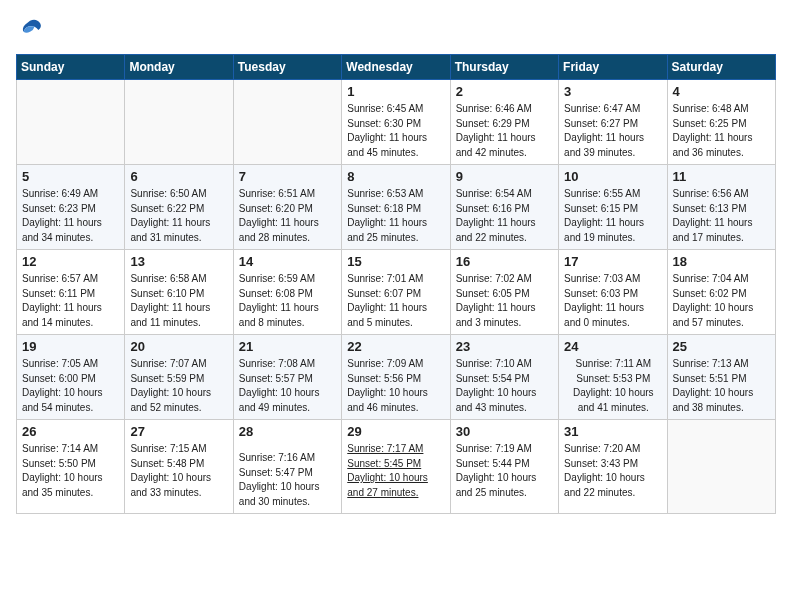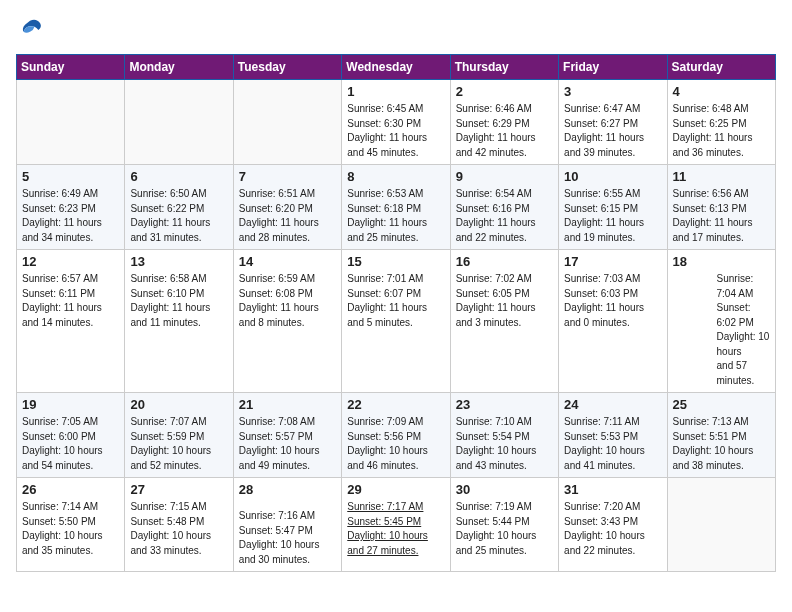--- a/index.html
+++ b/index.html
@@ -43,21 +43,21 @@
     .location {
       font-size: 14px;
       color: #444;
     }
     table {
       width: 100%;
       border-collapse: collapse;
       table-layout: fixed;
     }
     th {
-      background-color: #701a75;
+      background-color: #0c4a6e;
       color: #fff;
       font-size: 12px;
       font-weight: bold;
       padding: 5px 4px;
       text-align: left;
       border: 1px solid #1a5ca8;
     }
     td {
       border: 1px solid #ccc;
       vertical-align: top;
@@ -246,21 +246,21 @@
         </td>
         <td>
           <span class="day-number">17</span>
           <div class="cell-text" style="white-space: pre-line;">Sunrise: 7:03 AM
 Sunset: 6:03 PM
 Daylight: 11 hours
 and 0 minutes.</div>
         </td>
         <td>
           <span class="day-number">18</span>
-          <div class="cell-text" style="white-space: pre-line; margin-left: 44px;">Sunrise: 7:04 AM
+          <div class="cell-text" style="white-space: pre-line;">Sunrise: 7:04 AM
 Sunset: 6:02 PM
 Daylight: 10 hours
 and 57 minutes.</div>
         </td>
       </tr>
       <tr>
         <td>
           <span class="day-number">19</span>
           <div class="cell-text" style="white-space: pre-line;">Sunrise: 7:05 AM
 Sunset: 6:00 PM
@@ -290,21 +290,21 @@
         </td>
         <td>
           <span class="day-number">23</span>
           <div class="cell-text" style="white-space: pre-line;">Sunrise: 7:10 AM
 Sunset: 5:54 PM
 Daylight: 10 hours
 and 43 minutes.</div>
         </td>
         <td>
           <span class="day-number">24</span>
-          <div class="cell-text" style="white-space: pre-line;">Sunrise: 7:11 AM
+          <div class="cell-text" style="white-space: pre-line; text-align: center;">Sunrise: 7:11 AM
 Sunset: 5:53 PM
 Daylight: 10 hours
 and 41 minutes.</div>
         </td>
         <td>
           <span class="day-number">25</span>
           <div class="cell-text" style="white-space: pre-line;">Sunrise: 7:13 AM
 Sunset: 5:51 PM
 Daylight: 10 hours
 and 38 minutes.</div>

